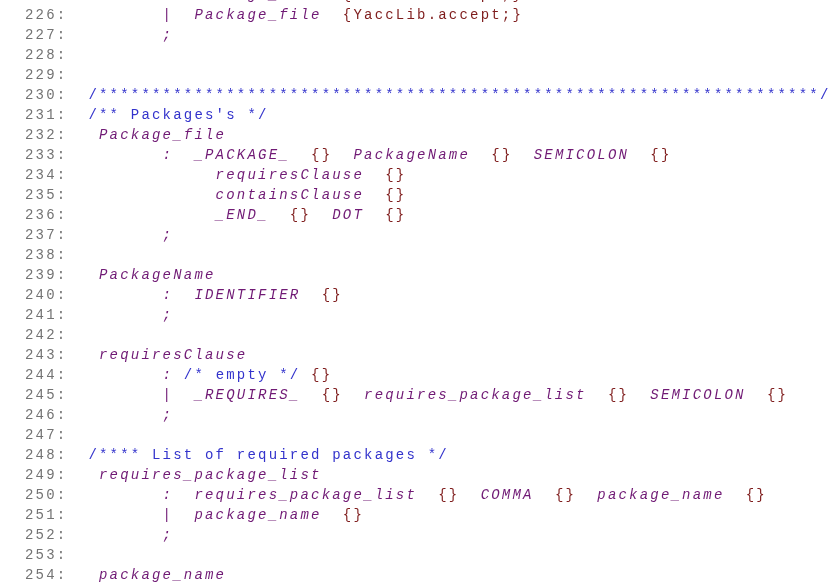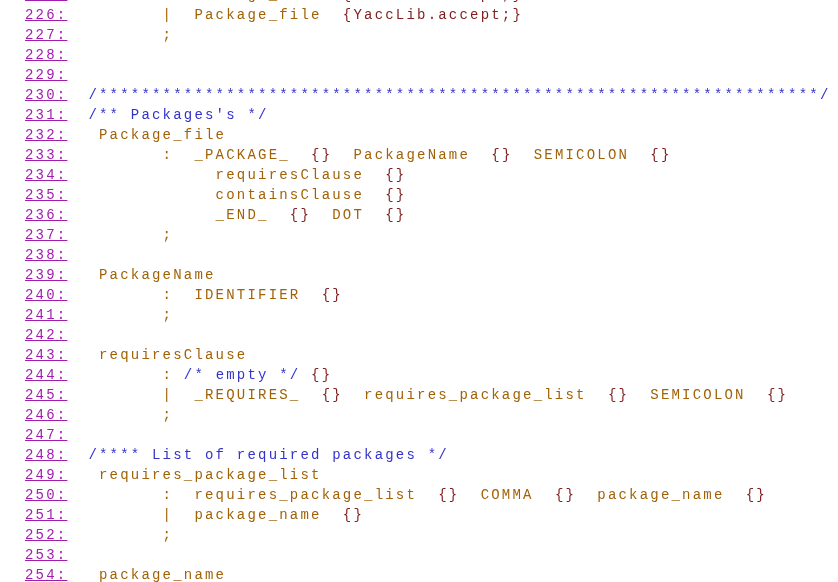--- a/index.html
+++ b/index.html
@@ -23,23 +23,22 @@
   }
   .line {
     height: 20px;
     white-space: pre;
   }
   .line.partial {
     margin-top: -15px; 
   }
   .ln {
     padding-right: 21px;
-    color: #a21caf;
-    text-decoration: underline;
+    color: #737373;
   }
-  .seg-code    { color: #a16207; }
+  .seg-code    { color: #701a75; font-style: italic; }
   .seg-comment { color: #3333cc; }
   .seg-action  { color: #7f1d1d; }
 </style>
 </head>
 <body>
 
 <div class="listing"><div class="line partial"><span class="ln">225:</span><span class="seg-code">       :  Package_file  </span><span class="seg-action">{YaccLib.accept;}</span></div><div class="line"><span class="ln">226:</span><span class="seg-code">       |  Package_file  </span><span class="seg-action">{YaccLib.accept;}</span></div><div class="line"><span class="ln">227:</span><span class="seg-code">       ;</span></div><div class="line"><span class="ln">228:</span></div><div class="line"><span class="ln">229:</span></div><div class="line"><span class="ln">230:</span><span class="seg-comment">/********************************************************************/</span></div><div class="line"><span class="ln">231:</span><span class="seg-comment">/** Packages's */</span></div><div class="line"><span class="ln">232:</span><span class="seg-code"> Package_file</span></div><div class="line"><span class="ln">233:</span><span class="seg-code">       :  _PACKAGE_  </span><span class="seg-action">{}</span><span class="seg-code">  PackageName  </span><span class="seg-action">{}</span><span class="seg-code">  SEMICOLON  </span><span class="seg-action">{}</span></div><div class="line"><span class="ln">234:</span><span class="seg-code">            requiresClause  </span><span class="seg-action">{}</span></div><div class="line"><span class="ln">235:</span><span class="seg-code">            containsClause  </span><span class="seg-action">{}</span></div><div class="line"><span class="ln">236:</span><span class="seg-code">            _END_  </span><span class="seg-action">{}</span><span class="seg-code">  DOT  </span><span class="seg-action">{}</span></div><div class="line"><span class="ln">237:</span><span class="seg-code">       ;</span></div><div class="line"><span class="ln">238:</span></div><div class="line"><span class="ln">239:</span><span class="seg-code"> PackageName</span></div><div class="line"><span class="ln">240:</span><span class="seg-code">       :  IDENTIFIER  </span><span class="seg-action">{}</span></div><div class="line"><span class="ln">241:</span><span class="seg-code">       ;</span></div><div class="line"><span class="ln">242:</span></div><div class="line"><span class="ln">243:</span><span class="seg-code"> requiresClause</span></div><div class="line"><span class="ln">244:</span><span class="seg-code">       : </span><span class="seg-comment">/* empty */</span><span class="seg-code"> </span><span class="seg-action">{}</span></div><div class="line"><span class="ln">245:</span><span class="seg-code">       |  _REQUIRES_  </span><span class="seg-action">{}</span><span class="seg-code">  requires_package_list  </span><span class="seg-action">{}</span><span class="seg-code">  SEMICOLON  </span><span class="seg-action">{}</span></div><div class="line"><span class="ln">246:</span><span class="seg-code">       ;</span></div><div class="line"><span class="ln">247:</span></div><div class="line"><span class="ln">248:</span><span class="seg-comment">/**** List of required packages */</span></div><div class="line"><span class="ln">249:</span><span class="seg-code"> requires_package_list</span></div><div class="line"><span class="ln">250:</span><span class="seg-code">       :  requires_package_list  </span><span class="seg-action">{}</span><span class="seg-code">  COMMA  </span><span class="seg-action">{}</span><span class="seg-code">  package_name  </span><span class="seg-action">{}</span></div><div class="line"><span class="ln">251:</span><span class="seg-code">       |  package_name  </span><span class="seg-action">{}</span></div><div class="line"><span class="ln">252:</span><span class="seg-code">       ;</span></div><div class="line"><span class="ln">253:</span></div><div class="line"><span class="ln">254:</span><span class="seg-code"> package_name</span></div></div>
 
 </body></html>

